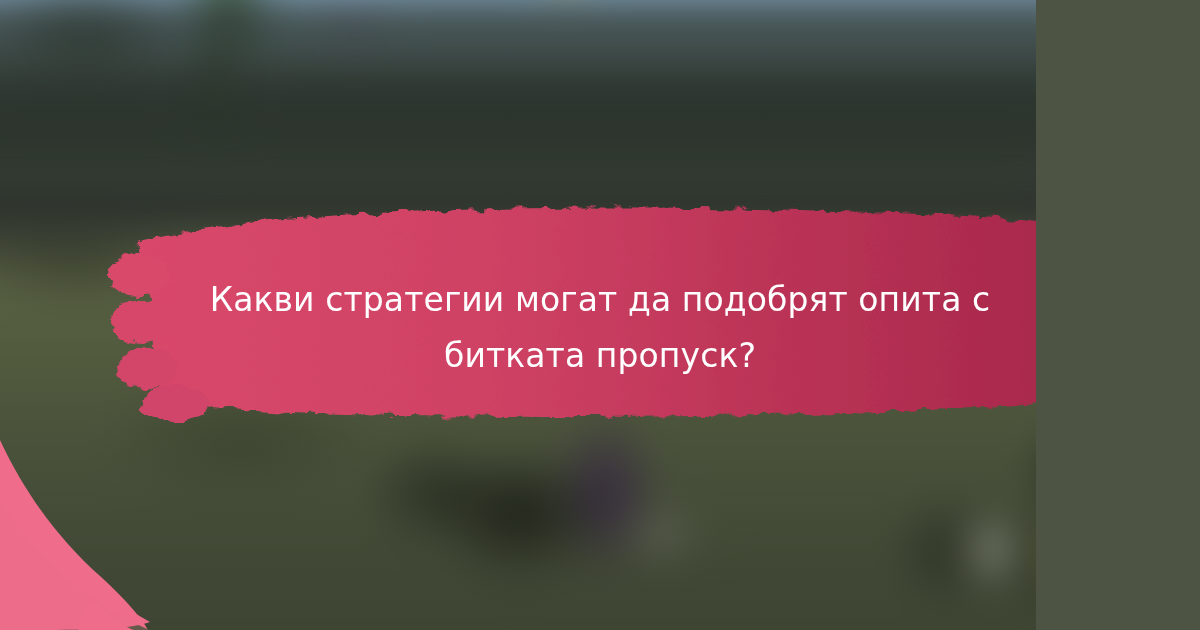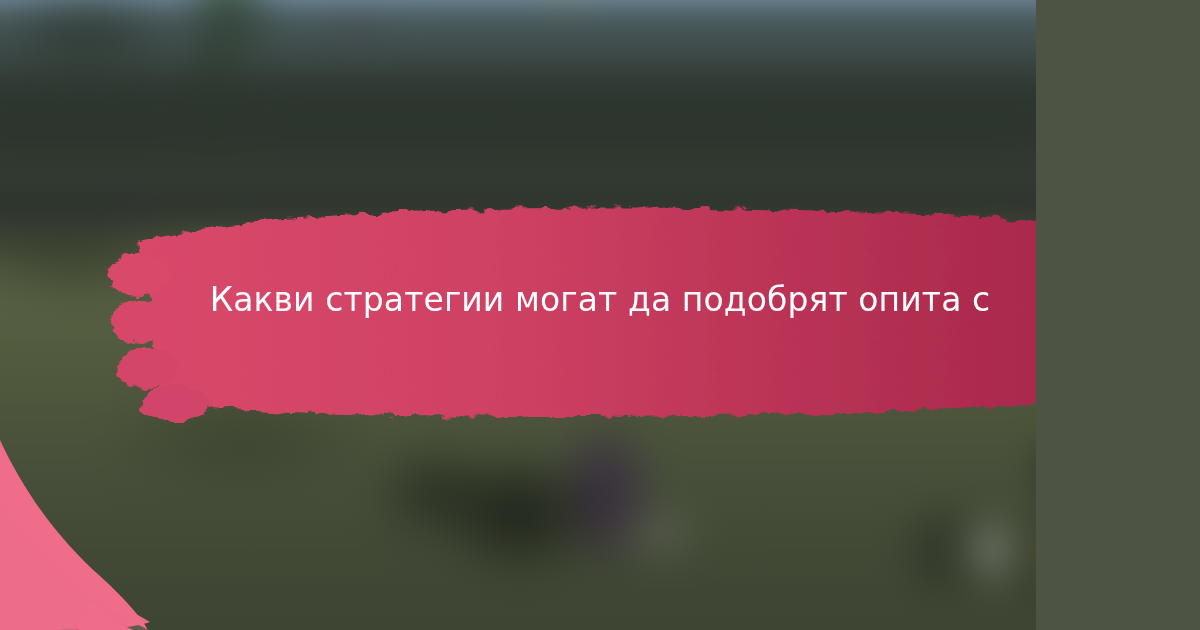--- a/index.html
+++ b/index.html
@@ -160,15 +160,16 @@
         <ellipse cx="52" cy="172" rx="30" ry="21" fill="#d4446a"></ellipse>
         <ellipse cx="80" cy="208" rx="34" ry="18" fill="#d2446a"></ellipse>
 
         <rect x="960" y="30" width="48" height="176" rx="12" fill="#a5274a"></rect>
       </g>
     </svg>
   </div>
 
   <div id="banner-text">
     <span>Какви стратегии могат да подобрят опита с</span><br>
+    <span>битката пропуск?</span>
   </div>
 
 </div>
 
 </body></html>

